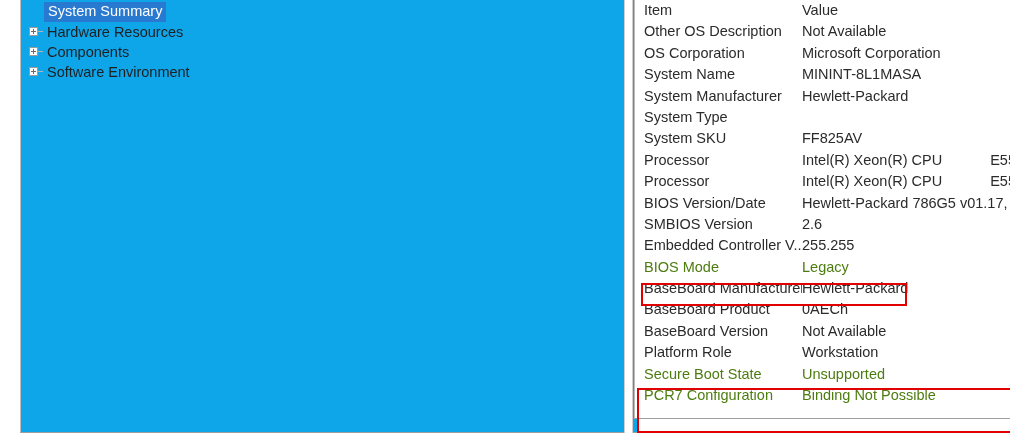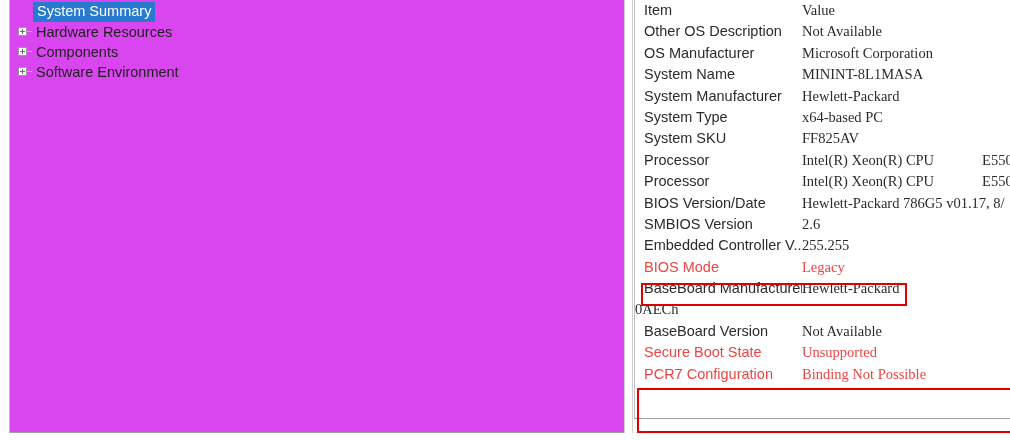--- a/index.html
+++ b/index.html
@@ -19,25 +19,25 @@
 
   #app {
     position: absolute;
     inset: 0;
     display: block;
   }
 
   
   .tree-panel {
     position: absolute;
-    left: 9px;
+    left: 20px;
     top: 0;
     width: 618px;
     height: 433px;
-    background: #d946ef;
+    background: #0ea5e9;
     border-left: 1px solid #bdbdbd;
     border-bottom: 1px solid #9e9e9e;
     border-right: 1px solid #d7d7d7;
     box-sizing: border-box;
     overflow: hidden;
   }
 
   .tree {
     padding: 2px 0 0 6px;
   }
@@ -151,30 +151,29 @@
     box-sizing: border-box;
     overflow: hidden;
     text-overflow: clip;
   }
 
   .cell-value {
     flex: 1 1 auto;
     padding-left: 0px;
     box-sizing: border-box;
     overflow: hidden;
-    font-family: Liberation Serif, serif;
   }
 
   .cell-value .tail {
     padding-left: 48px;
   }
 
   .grid-row.flagged .cell-item,
   .grid-row.flagged .cell-value {
-    color: #ef4444;
+    color: #4d7c0f;
   }
 
   
   .annot {
     position: absolute;
     border: 2px solid #e00000;
     box-sizing: border-box;
     pointer-events: none;
     background: transparent;
   }
@@ -232,34 +231,33 @@
     <div class="grid" id="grid-root">
       <div class="grid-row">
         <div class="cell-item">Item</div>
         <div class="cell-value">Value</div>
       </div>
     <div class="grid-row">
           <div class="cell-item">Other OS Description</div>
           <div class="cell-value">Not Available</div>
         </div>
         <div class="grid-row">
-          <div class="cell-item">OS Manufacturer</div>
+          <div class="cell-item">OS Corporation</div>
           <div class="cell-value">Microsoft Corporation</div>
         </div>
         <div class="grid-row">
           <div class="cell-item">System Name</div>
           <div class="cell-value">MININT-8L1MASA</div>
         </div>
         <div class="grid-row">
           <div class="cell-item">System Manufacturer</div>
           <div class="cell-value">Hewlett-Packard</div>
         </div>
         <div class="grid-row">
           <div class="cell-item">System Type</div>
-          <div class="cell-value">x64-based PC</div>
         </div>
         <div class="grid-row">
           <div class="cell-item">System SKU</div>
           <div class="cell-value">FF825AV</div>
         </div>
         <div class="grid-row">
           <div class="cell-item">Processor</div>
           <div class="cell-value"><span>Intel(R) Xeon(R) CPU</span><span class="tail">E5506</span></div>
         </div>
         <div class="grid-row">
@@ -280,25 +278,30 @@
         </div>
         <div class="grid-row flagged">
           <div class="cell-item">BIOS Mode</div>
           <div class="cell-value">Legacy</div>
         </div>
         <div class="grid-row">
           <div class="cell-item">BaseBoard Manufacturer</div>
           <div class="cell-value">Hewlett-Packard</div>
         </div>
         <div class="grid-row">
+          <div class="cell-item">BaseBoard Product</div>
           <div class="cell-value">0AECh</div>
         </div>
         <div class="grid-row">
           <div class="cell-item">BaseBoard Version</div>
           <div class="cell-value">Not Available</div>
+        </div>
+        <div class="grid-row">
+          <div class="cell-item">Platform Role</div>
+          <div class="cell-value">Workstation</div>
         </div>
         <div class="grid-row flagged">
           <div class="cell-item">Secure Boot State</div>
           <div class="cell-value">Unsupported</div>
         </div>
         <div class="grid-row flagged">
           <div class="cell-item">PCR7 Configuration</div>
           <div class="cell-value">Binding Not Possible</div>
         </div>
       </div>

